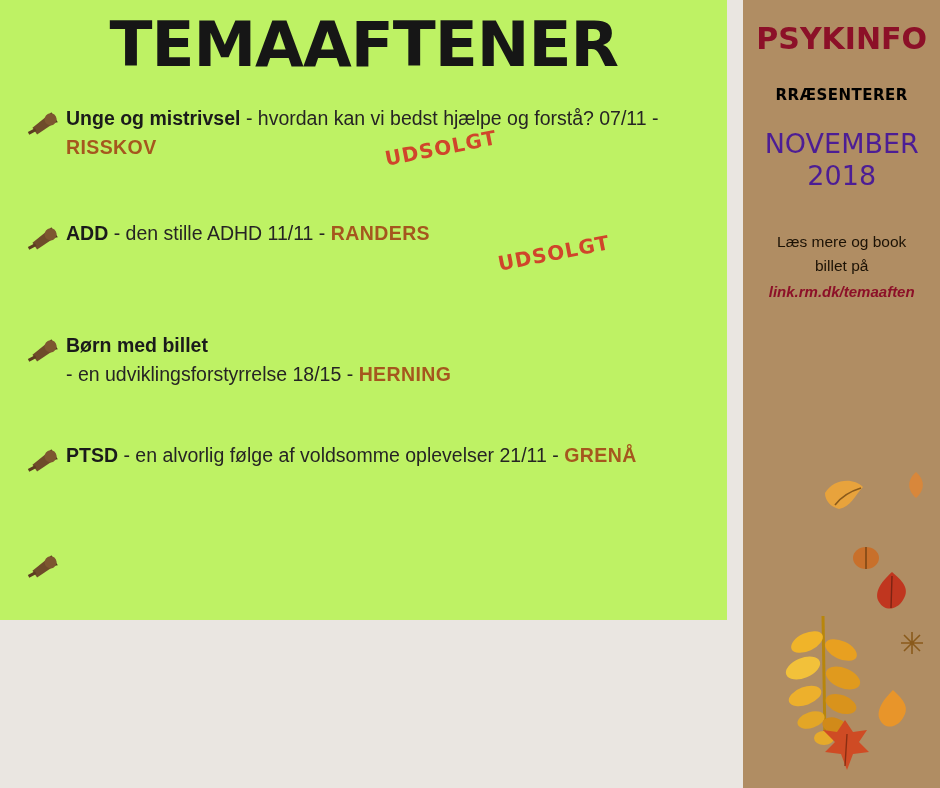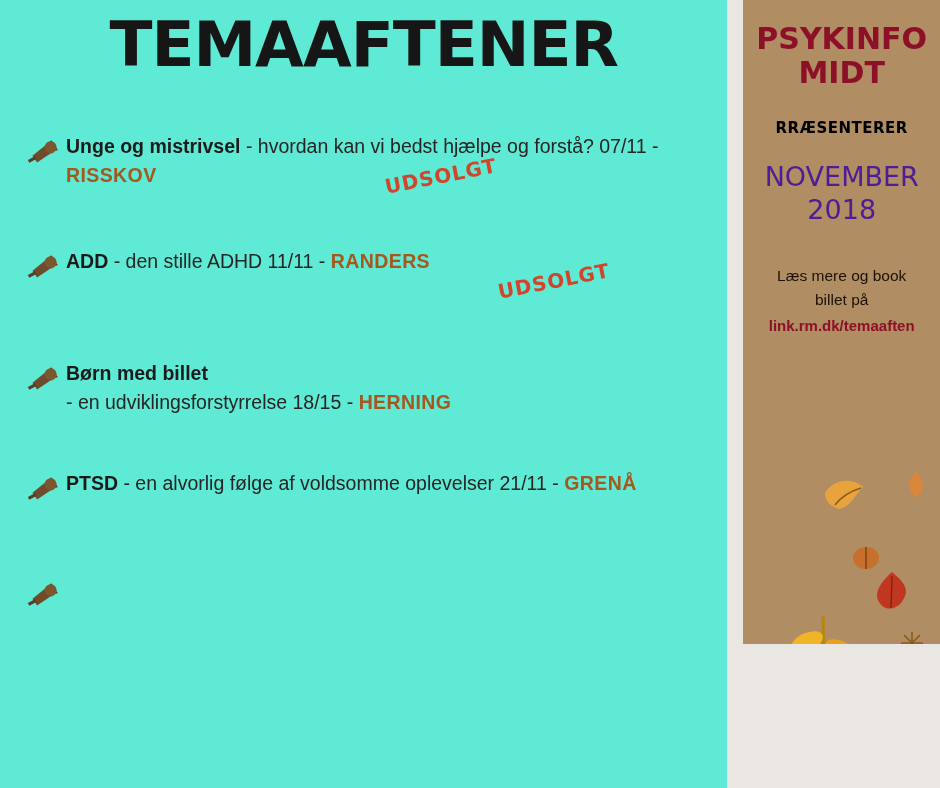--- a/index.html
+++ b/index.html
@@ -17,37 +17,37 @@
     position: relative;
     width: 940px;
     height: 788px;
     background: #EAE6E1;
     display: flex;
   }
   
   #left-column {
     position: relative;
     width: 740px;
-    height: 788px;
-    background: #5eead4;
+    height: 620px;
+    background: #bef264;
     box-sizing: border-box;
   }
   #main-title {
     font-family: "DejaVu Sans", sans-serif;
     font-weight: bold;
     font-size: 63px;
     letter-spacing: -1px;
     color: #161616;
     text-align: center;
     margin: 0;
     padding: 12px 0 0 0;
     line-height: 1.05;
   }
   #events {
-    margin-top: 54px;
+    margin-top: 26px;
     padding-left: 22px;
   }
   .event-row {
     position: relative;
     display: flex;
     align-items: flex-start;
     margin-bottom: 42px;
     min-height: 54px;
   }
   .pin-icon {
@@ -85,21 +85,21 @@
     transform: rotate(-11deg);
     white-space: nowrap;
   }
   #sold-out-1 { left: 362px; top: 32px; }
   #sold-out-2 { left: 475px; top: 22px; }
 
   
   #sidebar {
     position: relative;
     width: 200px;
-    height: 644px;
+    height: 788px;
     background: #B08D63;
     overflow: hidden;
     margin-left: 16px;
   }
   #brand {
     font-family: "DejaVu Sans", sans-serif;
     font-weight: bold;
     color: #8C1028;
     text-align: center;
     font-size: 30px;
@@ -133,20 +133,21 @@
     margin-top: 38px;
     padding: 0 24px;
   }
   #booking-link {
     display: block;
     color: #8C1028;
     font-weight: bold;
     margin-top: 2px;
     text-decoration: none;
     font-size: 15px;
+    font-style: italic;
   }
   
   .leaf {
     position: absolute;
     pointer-events: none;
   }
 </style>
 </head>
 <body>
 
@@ -238,21 +239,20 @@
         </span>
       </div>
 
     </div>
   </div>
 
   <div id="sidebar">
 
     <div id="brand">
       <div>PSYKINFO</div>
-      <div>MIDT</div>
     </div>
 
     <div id="presents">RRÆSENTERER</div>
 
     <div id="month-year">
       <div>NOVEMBER</div>
       <div>2018</div>
     </div>
 
     <div id="booking">

